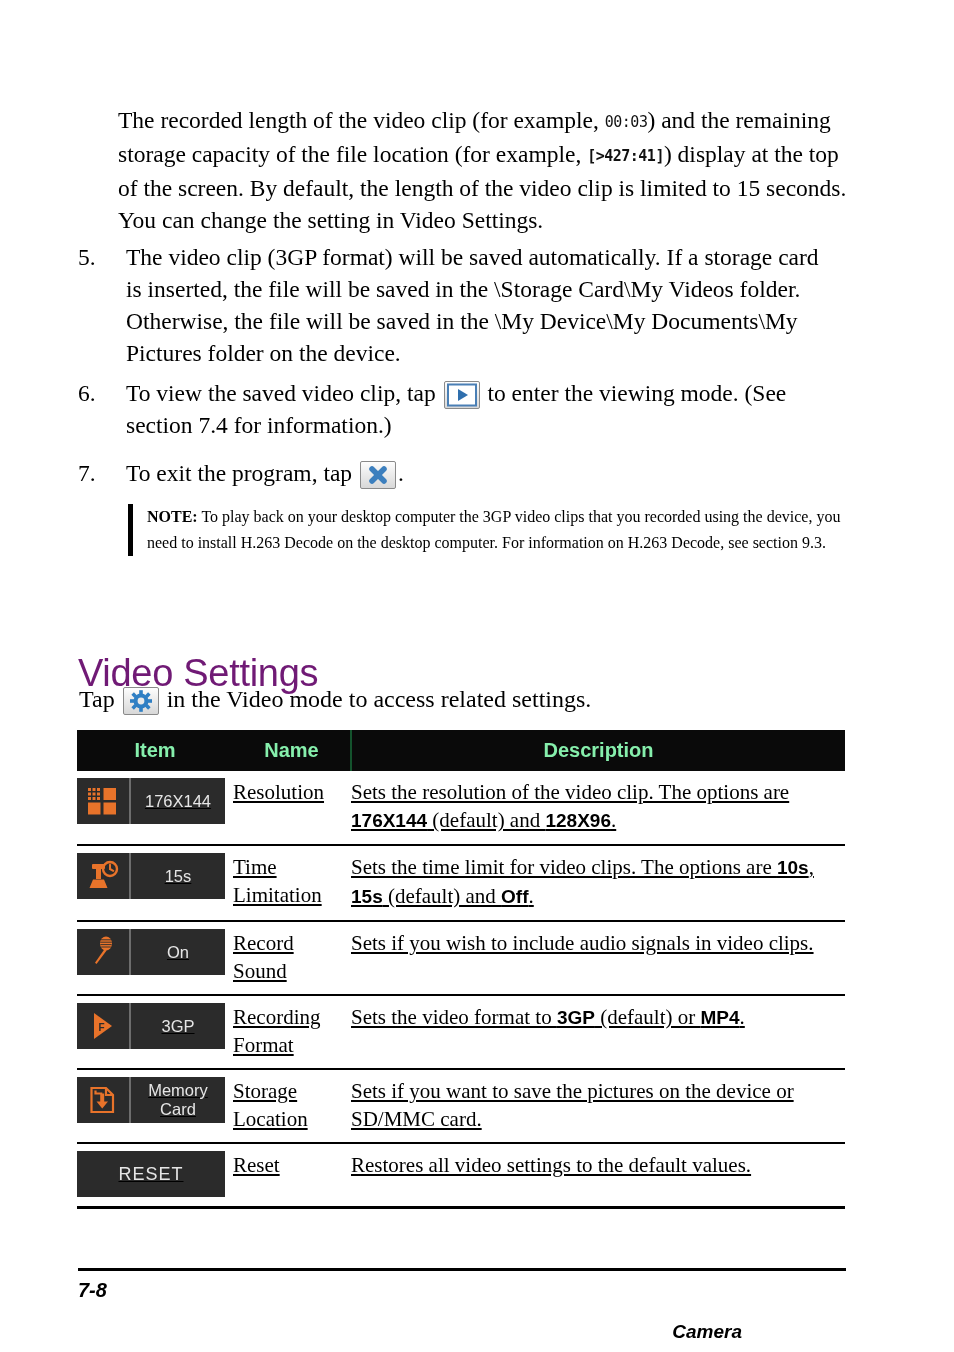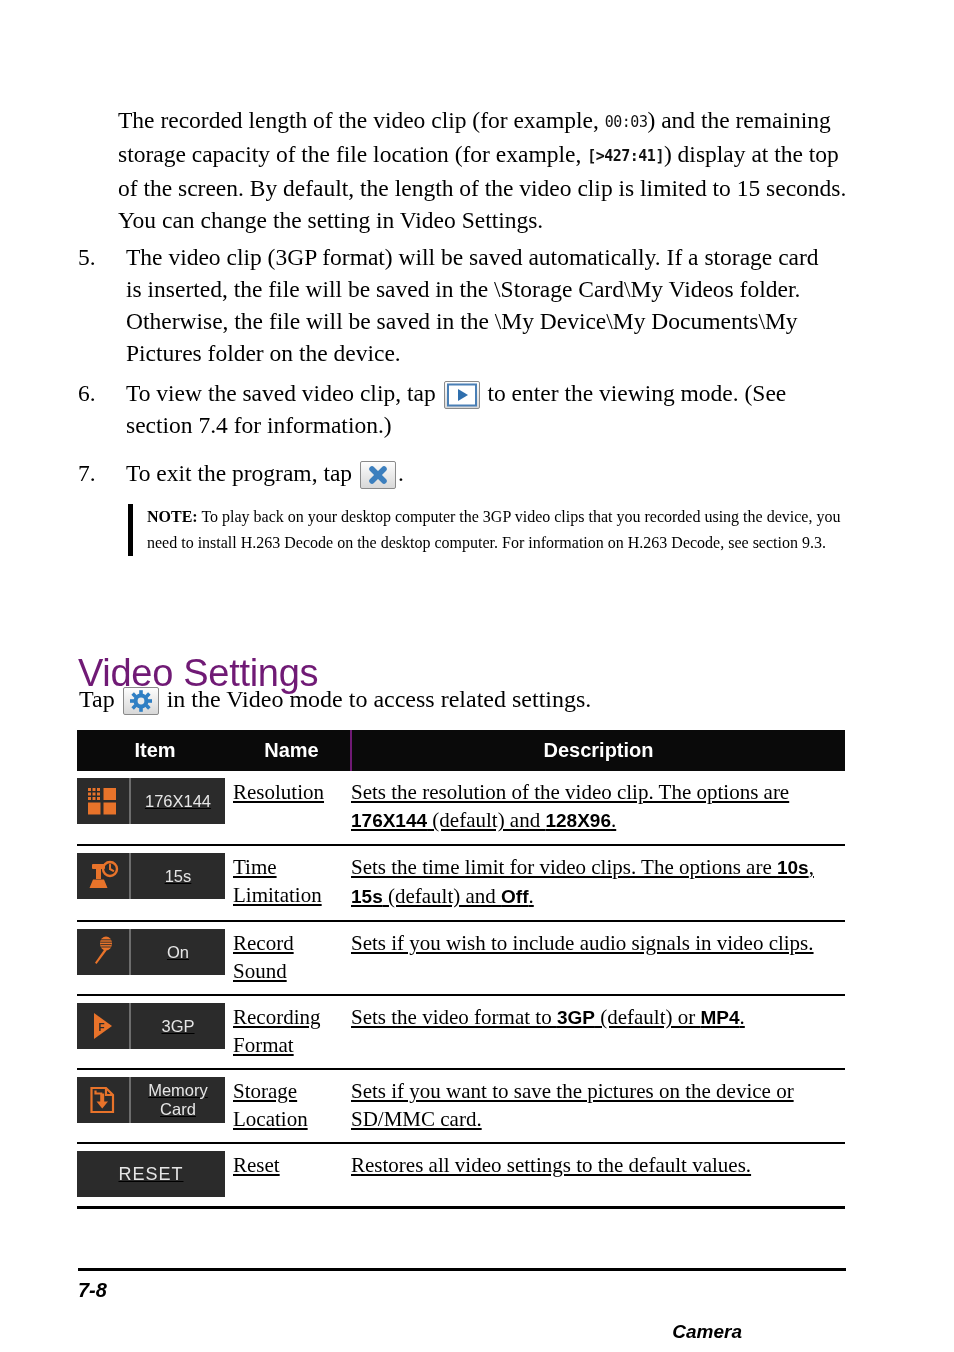--- a/index.html
+++ b/index.html
@@ -129,30 +129,30 @@
     top: 730px;
     width: 768px;
   }
   table.settings {
     border-collapse: collapse;
     width: 768px;
     table-layout: fixed;
   }
   table.settings thead th {
     background: #0a0a0a;
-    color: #ffffff;
+    color: #86efac;
     font-family: "Liberation Sans", sans-serif;
     font-size: 20px;
     font-weight: bold;
     padding: 9px 0 9px 0;
     text-align: center;
     border: none;
   }
   table.settings thead th.th-name {
-    border-right: 2px solid #701a75;
+    border-right: 2px solid #14532d;
   }
   table.settings tbody td {
     border-top: 2px solid #000000;
     vertical-align: top;
     padding: 7px 0 9px 0;
     font-family: "Liberation Serif", serif;
     font-size: 21px;
     line-height: 28px;
     text-decoration: underline;
   }

